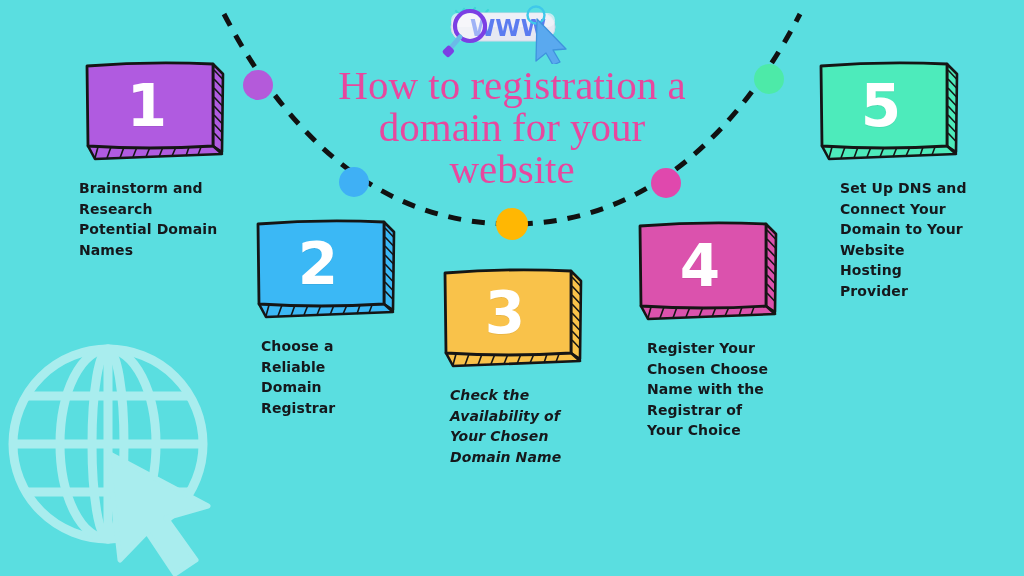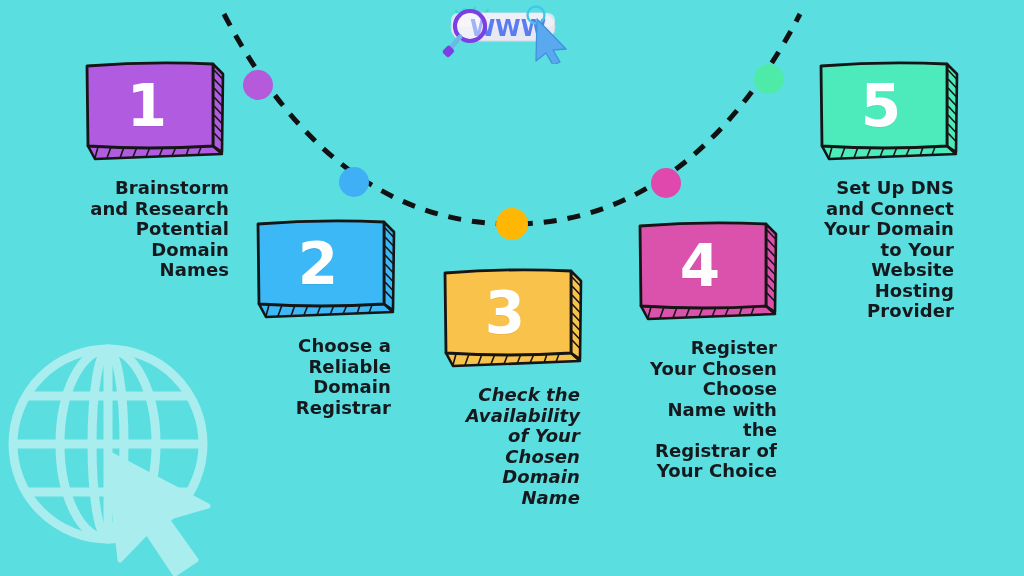--- a/index.html
+++ b/index.html
@@ -80,41 +80,41 @@
     justify-content: center;
     font-family: "DejaVu Sans", sans-serif;
     font-weight: bold;
     font-size: 58px;
     color: #ffffff;
     text-shadow: 0 1px 0 rgba(0,0,0,0.06);
     pointer-events: none;
   }
   .caption {
     margin-top: 10px;
-    text-align: right;
+    text-align: left;
     font-family: "DejaVu Sans", "Liberation Sans", sans-serif;
     font-weight: bold;
-    font-size: 18px;
+    font-size: 14px;
     line-height: 20.5px;
     color: #15181c;
     letter-spacing: 0.1px;
   }
 
   
   #step-1 { left: 74px;  top: 58px;  }
   #step-2 { left: 245px; top: 216px; }
   #step-3 { left: 432px; top: 265px; }
   #step-4 { left: 627px; top: 218px; }
   #step-5 { left: 808px; top: 58px;  }
 
   #step-1 .caption { width: 150px; margin-left: 5px;}
   #step-2 .caption { width: 130px; margin-left: 16px;}
   #step-3 .caption { width: 130px; margin-left: 18px; font-style: italic;}
   #step-4 .caption { width: 130px; margin-left: 20px;}
-  #step-5 .caption { width: 130px; margin-left: 16px;}
+  #step-5 .caption { width: 130px; margin-left: 32px;}
 </style>
 </head>
 <body style="background: rgb(90, 222, 224);">
 
 <div id="stage" style="background: rgb(90, 222, 224);">
 
   <svg id="globe-watermark" viewBox="0 0 230 238" xmlns="http://www.w3.org/2000/svg">
     <g fill="none" stroke="#a9edee" stroke-width="9">
       <circle cx="100" cy="106" r="95"></circle>
       <ellipse cx="100" cy="106" rx="48" ry="95"></ellipse>
@@ -152,20 +152,25 @@
     <circle cx="33" cy="24" r="15" fill="#ffffff" opacity="0.42"></circle>
     <circle cx="33" cy="24" r="15" fill="none" stroke="#7b3fe4" stroke-width="4.2"></circle>
     <line x1="23" y1="35" x2="12" y2="48" stroke="#6bb9e8" stroke-width="5" stroke-linecap="round"></line>
     <rect x="6" y="45" width="10" height="9" rx="2.5" transform="rotate(-45 11 49)" fill="#7b3fe4"></rect>
 
     <circle cx="99" cy="13" r="8.5" fill="none" stroke="#3fc8ea" stroke-width="2.4"></circle>
 
     <path d="M100 17 L129 47 L116 48 L123 60 L116 63 L109 51 L99 59 Z" fill="#5aa9ef" stroke="#3f92dd" stroke-width="1.3" stroke-linejoin="round"></path>
   </svg>
 
+  <div id="title" style="color: rgb(232, 71, 158);">
+    <div>How to registration a</div>
+    <div>domain for your</div>
+    <div>website</div>
+  </div>
 
   <div class="step" id="step-1">
     <div class="card-wrap">
       <svg class="card-svg" width="148" height="110" viewBox="0 0 148 110" xmlns="http://www.w3.org/2000/svg">
         <g>
           <path d="M133 6 L143 16 L142 94 L133 88 Z" fill="#b05be0" stroke="#151515" stroke-width="2.6" stroke-linejoin="round"></path>
           <g stroke="#151515" stroke-width="1.6">
             <line x1="134" y1="12" x2="142.5" y2="21"></line>
             <line x1="134" y1="21" x2="142.5" y2="30"></line>
             <line x1="134" y1="30" x2="142.5" y2="39"></line>

